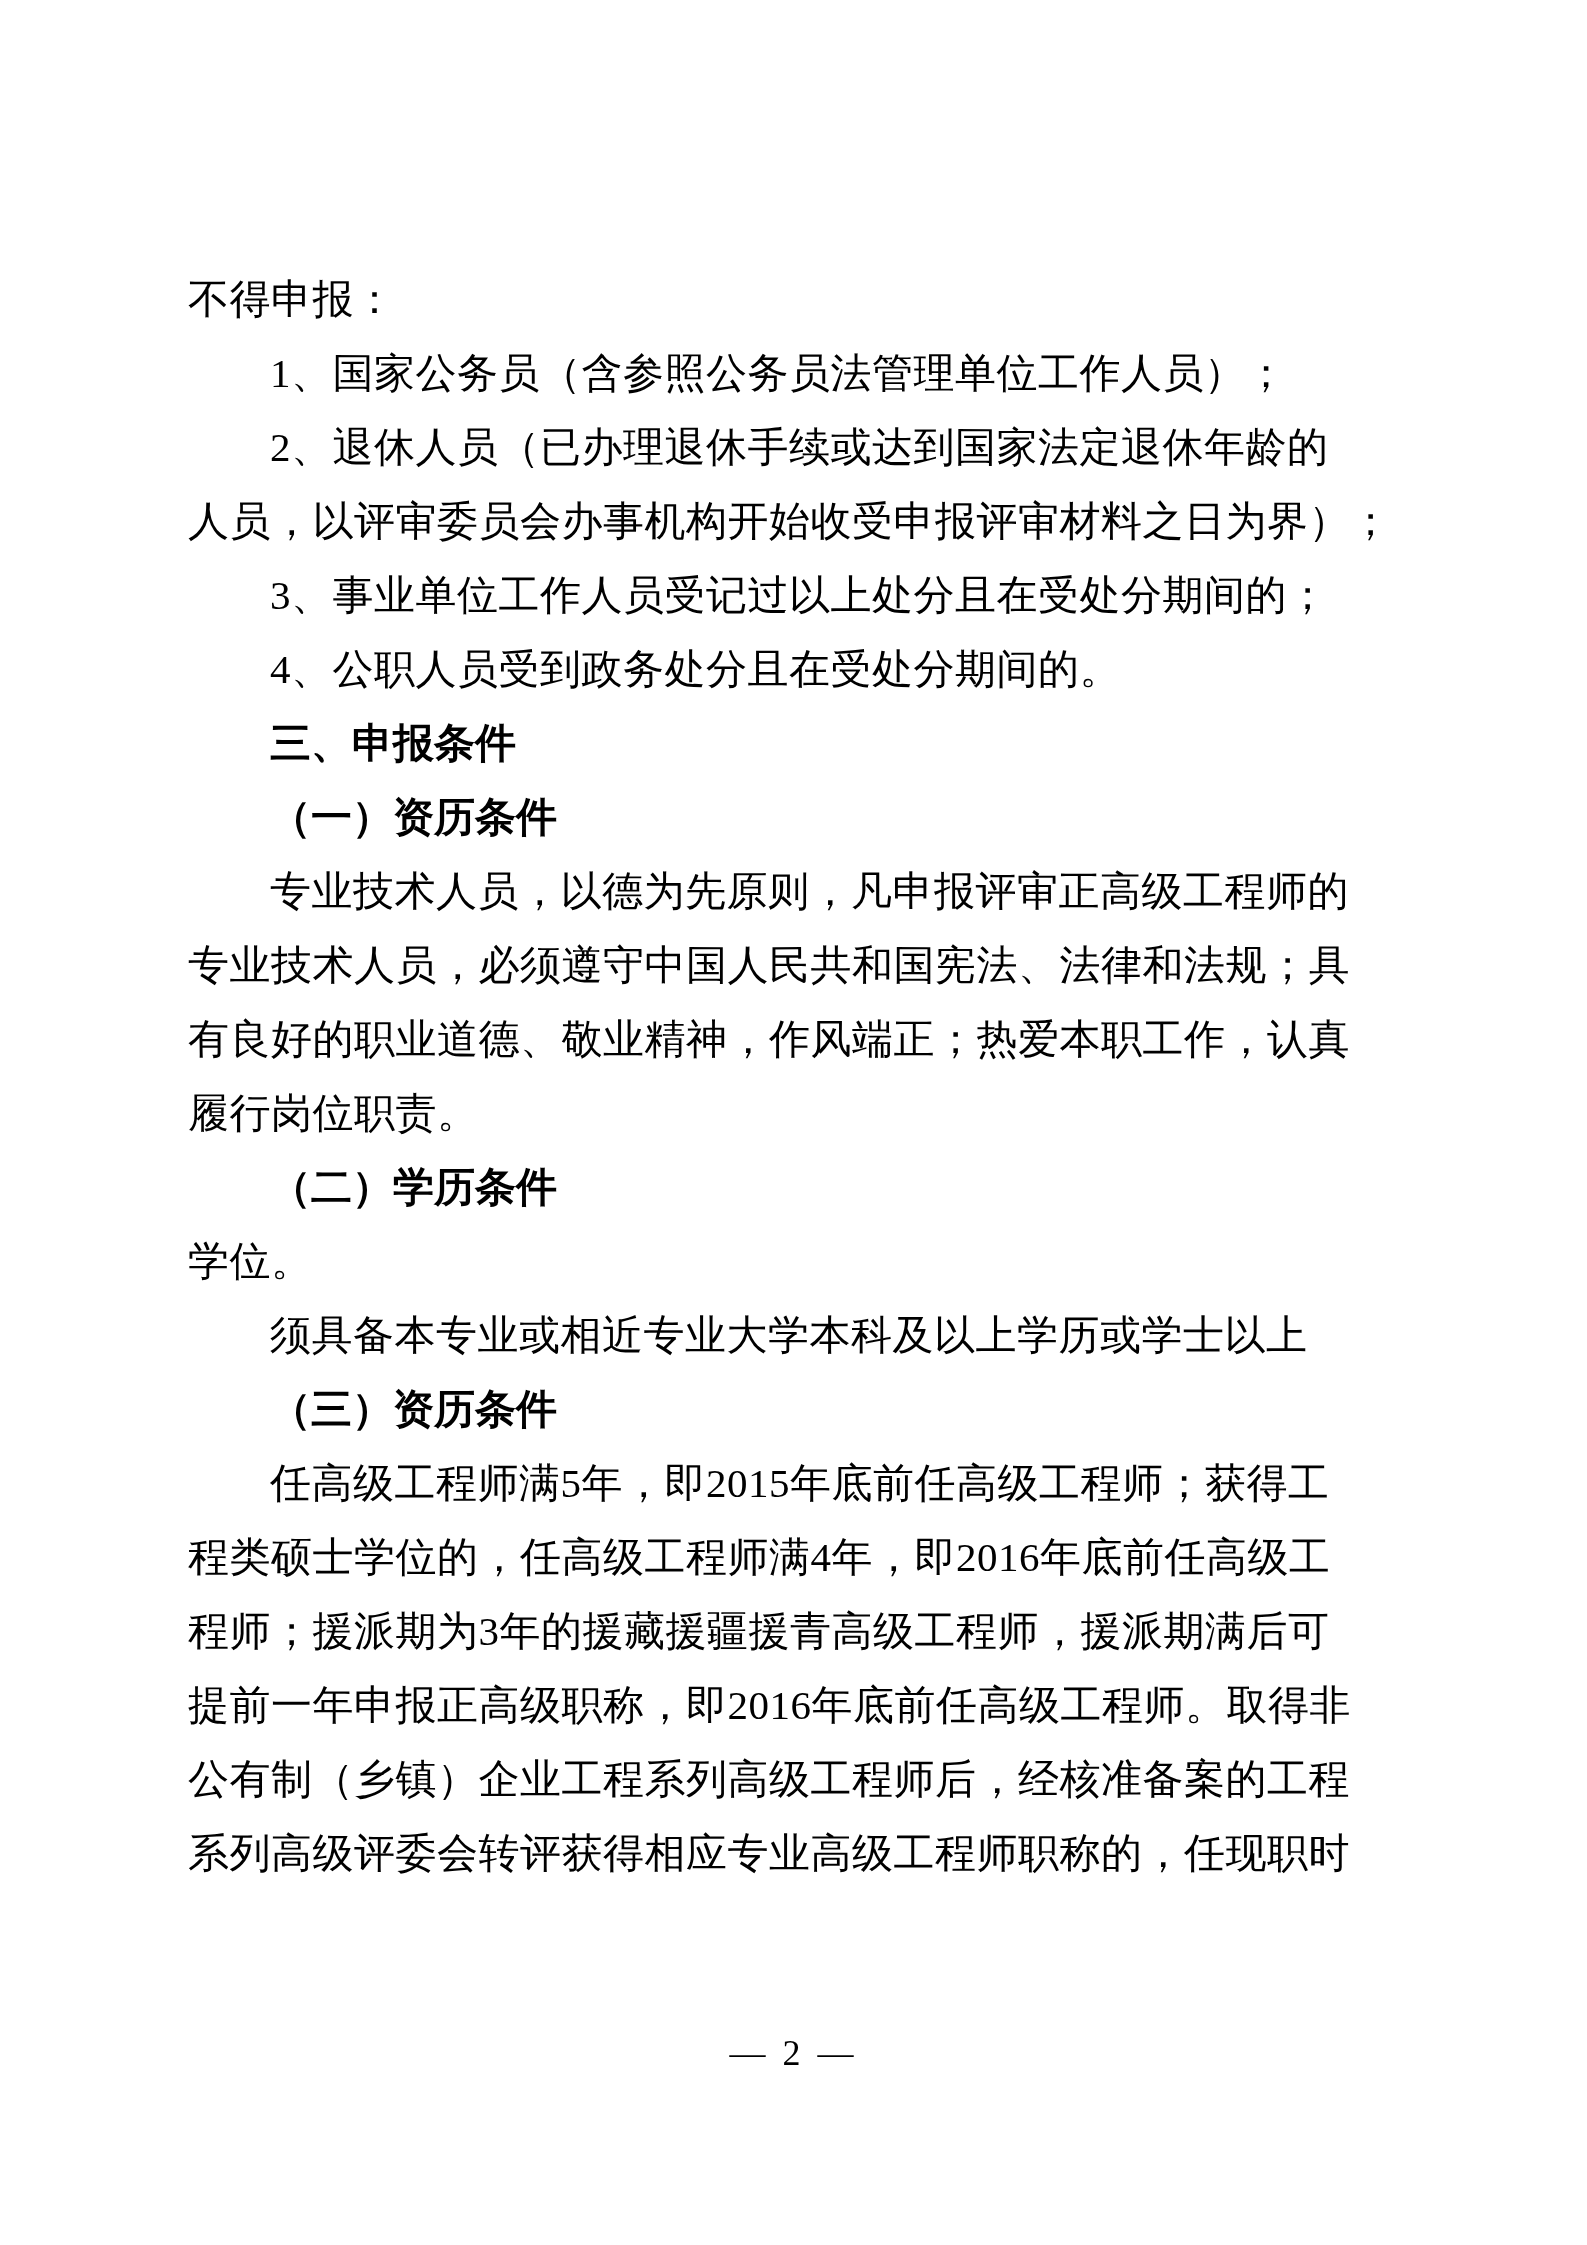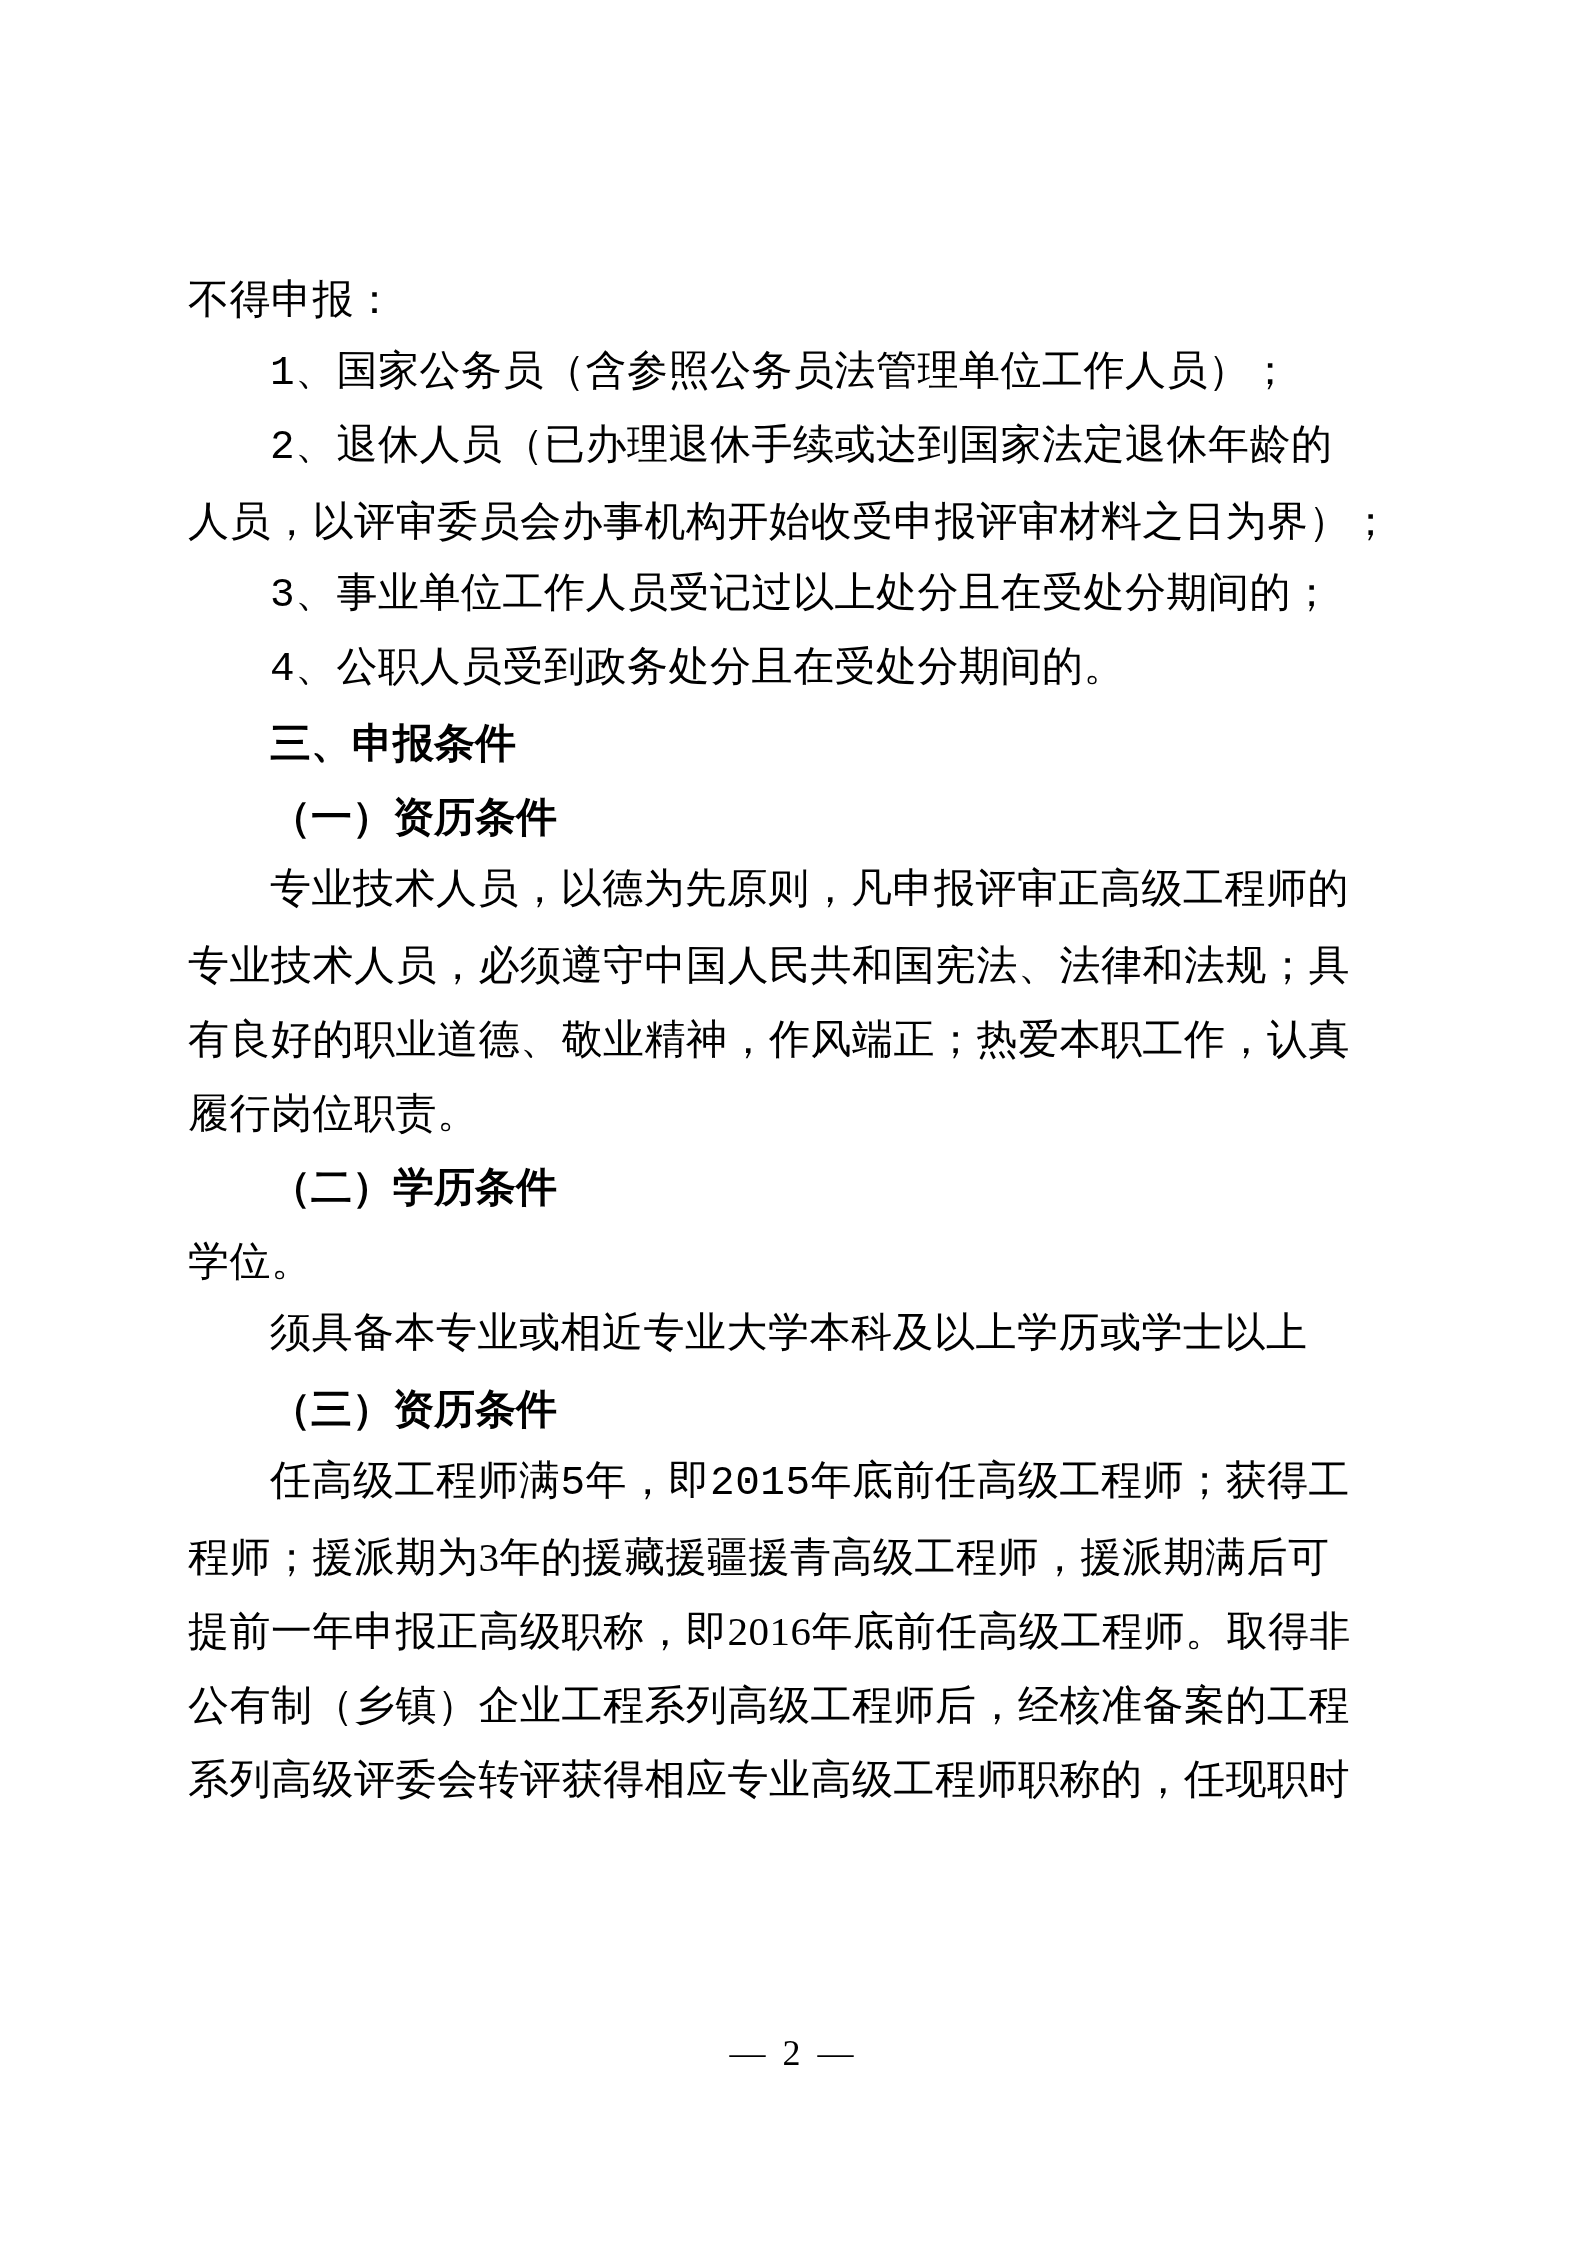--- a/index.html
+++ b/index.html
@@ -30,21 +30,20 @@
   }
   .line {
     font-size: 41px;
     line-height: 74px;
     letter-spacing: 0.5px;
     white-space: pre;
     font-family: "Liberation Serif", "DejaVu Serif", serif;
   }
   .indent2 {
     text-indent: 82px;
-    font-family: Liberation Mono, monospace;
   }
   .heading {
     font-weight: bold;
     text-indent: 82px;
     font-size: 41px;
     line-height: 74px;
     white-space: pre;
     font-family: Liberation Serif, serif;
   }
   .footer {
@@ -76,20 +75,21 @@
     <div class="heading">（一）资历条件</div>
     <div class="line indent2">专业技术人员，以德为先原则，凡申报评审正高级工程师的</div>
     <div class="line">专业技术人员，必须遵守中国人民共和国宪法、法律和法规；具</div>
     <div class="line">有良好的职业道德、敬业精神，作风端正；热爱本职工作，认真</div>
     <div class="line">履行岗位职责。</div>
     <div class="heading">（二）学历条件</div>
     <div class="line">学位。</div>
     <div class="line indent2">须具备本专业或相近专业大学本科及以上学历或学士以上</div>
     <div class="heading">（三）资历条件</div>
     <div class="line indent2">任高级工程师满5年，即2015年底前任高级工程师；获得工</div>
+    <div class="line">程类硕士学位的，任高级工程师满4年，即2016年底前任高级工</div>
     <div class="line">程师；援派期为3年的援藏援疆援青高级工程师，援派期满后可</div>
     <div class="line">提前一年申报正高级职称，即2016年底前任高级工程师。取得非</div>
     <div class="line">公有制（乡镇）企业工程系列高级工程师后，经核准备案的工程</div>
     <div class="line">系列高级评委会转评获得相应专业高级工程师职称的，任现职时</div>
 
   </div>
 
   <div class="footer">— 2 —</div>
 
 </div>

